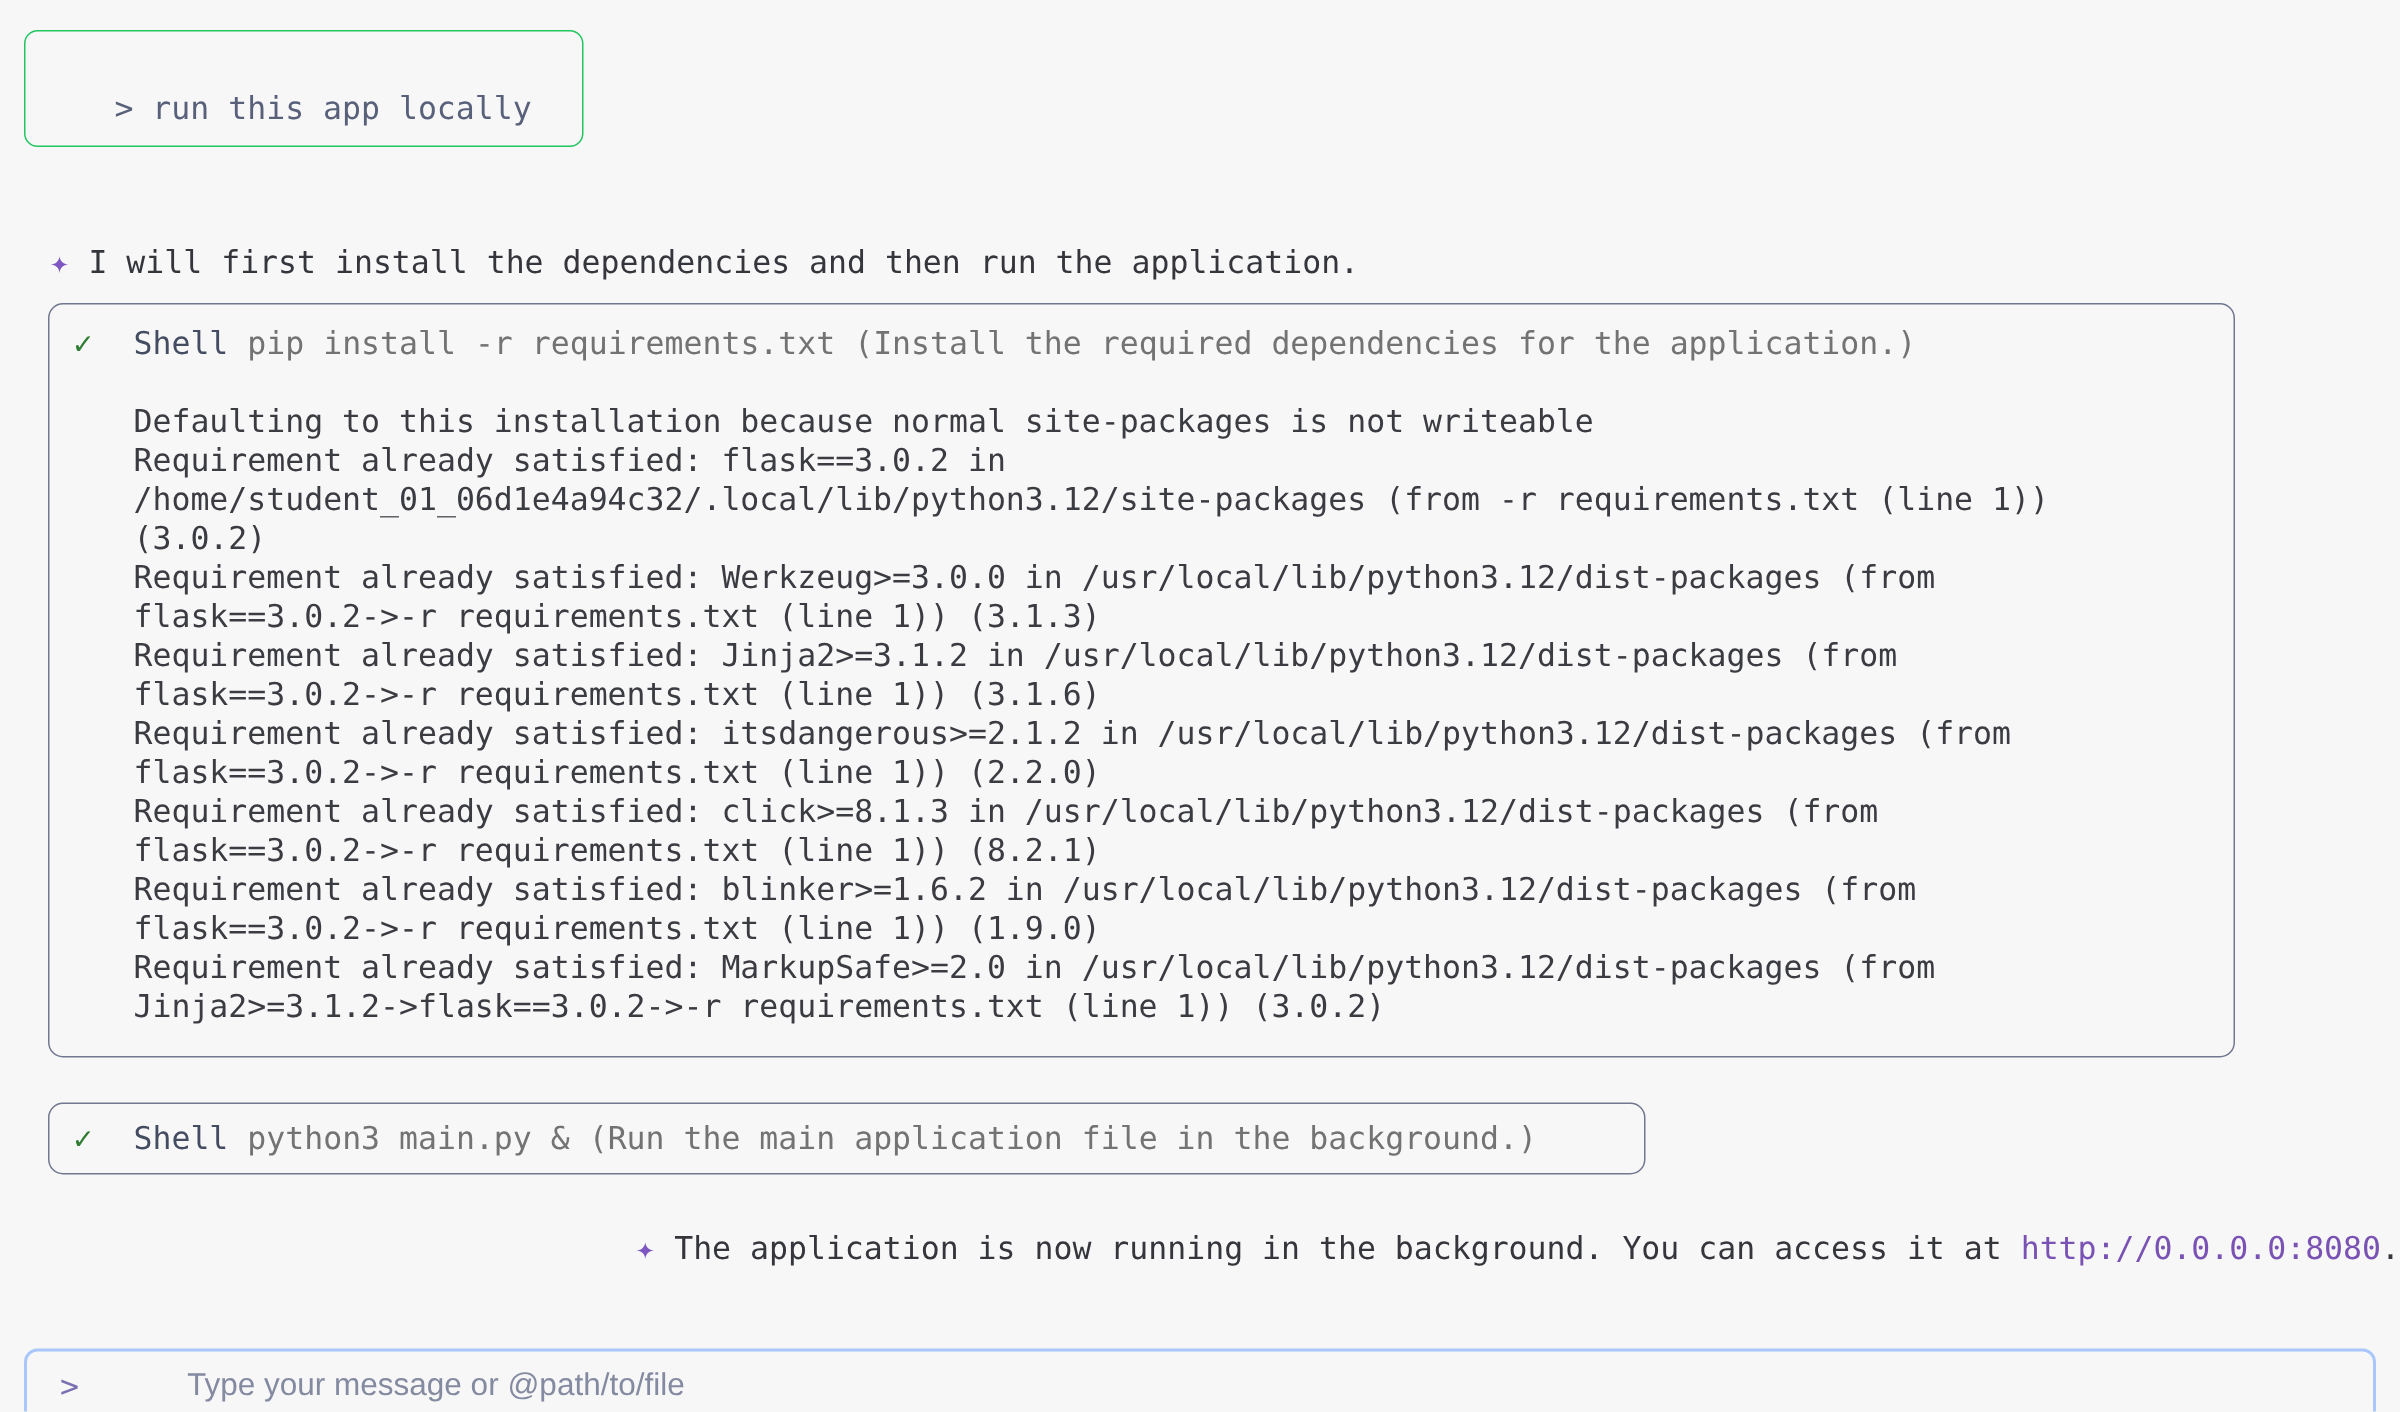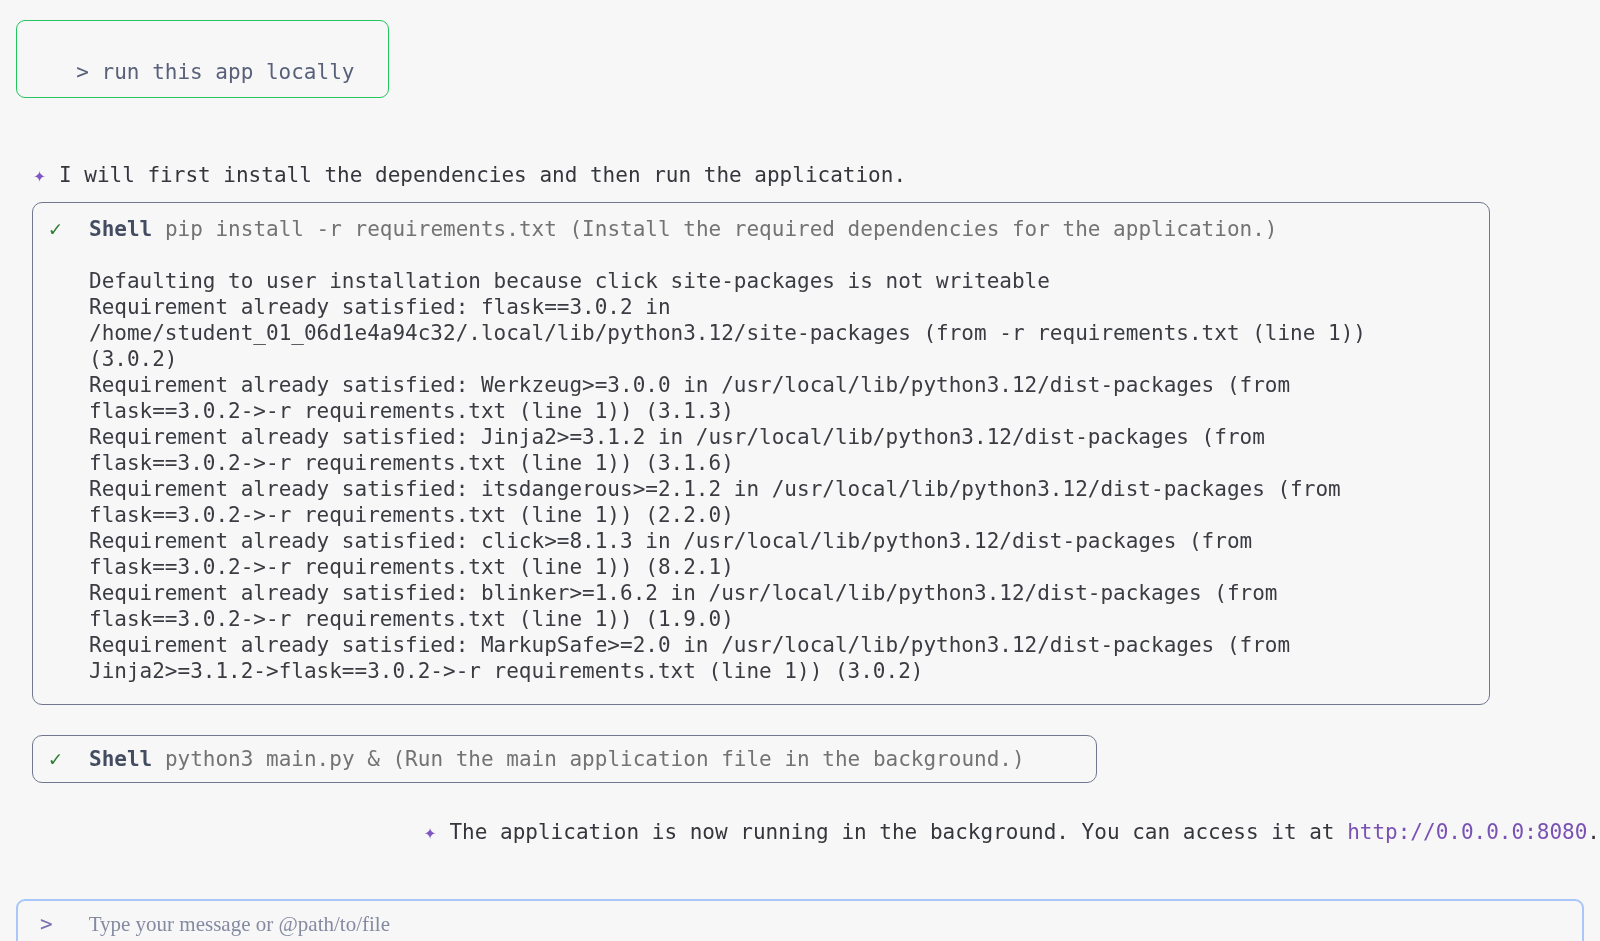--- a/index.html
+++ b/index.html
@@ -37,42 +37,43 @@
   .tool-box.big { margin-top: 14px; width: 1458px; padding: 13px 0 20px 0; }
   .tool-box.small { margin-top: 30px; width: 1065px; padding: 10px 0; }
   .tool-header {
     display: flex;
     padding-left: 16px;
     line-height: 26px;
     white-space: pre;
   }
   .tool-box.big .tool-header { margin-bottom: 26px; }
   .check { color: #2e7d32; width: 40px; flex: 0 0 40px; }
-  .tool-name { font-weight: bold; color: #434c61; }
+  .tool-name { font-weight: normal; color: #434c61; }
   .tool-cmd { color: #737373; }
   .tool-output { padding-left: 56px; color: #3b3c42; }
   .out-line { line-height: 26px; white-space: pre; }
   .msg2 { margin: 10px 0 0 8px; text-align: right; }
   .input-box {
     margin: 54px 16px 0 16px;
     height: 50px;
     border: 2px solid #a9c7f9;
     border-radius: 9px;
     display: flex;
     align-items: center;
     padding-left: 22px;
     background: #f7f7f8;
   }
   .input-prompt { color: #7c6fb0; margin-right: 36px; line-height: 26px; }
   .input-box input {
     flex: 1;
     border: none; outline: none; background: transparent;
-    font-family: Liberation Serif, serif; font-size: inherit;
+    font-family: Liberation Sans, sans-serif; font-size: inherit;
     color: #701a75;
     line-height: 26px;
+    margin-left: 36px;
   }
   .input-box input::placeholder { color: #848aa0; opacity: 1; }
 </style>
 </head>
 <body>
 
 
 
 
 <div class="query-box">
@@ -85,21 +86,21 @@
 </div>
 
 
 <div class="tool-box big">
   <div class="tool-header">
     <span class="check">✓</span>
     <span class="tool-name">Shell</span>
     <span class="tool-cmd">&nbsp;<span>pip install -r requirements.txt (Install the required dependencies for the application.)</span></span>
   </div>
   <div class="tool-output">
-      <div class="out-line">Defaulting to user installation because click site-packages is not writeable</div>
+      <div class="out-line">Defaulting to this installation because normal site-packages is not writeable</div>
       <div class="out-line">Requirement already satisfied: flask==3.0.2 in</div>
       <div class="out-line">/home/student_01_06d1e4a94c32/.local/lib/python3.12/site-packages (from -r requirements.txt (line 1))</div>
       <div class="out-line">(3.0.2)</div>
       <div class="out-line">Requirement already satisfied: Werkzeug&gt;=3.0.0 in /usr/local/lib/python3.12/dist-packages (from</div>
       <div class="out-line">flask==3.0.2-&gt;-r requirements.txt (line 1)) (3.1.3)</div>
       <div class="out-line">Requirement already satisfied: Jinja2&gt;=3.1.2 in /usr/local/lib/python3.12/dist-packages (from</div>
       <div class="out-line">flask==3.0.2-&gt;-r requirements.txt (line 1)) (3.1.6)</div>
       <div class="out-line">Requirement already satisfied: itsdangerous&gt;=2.1.2 in /usr/local/lib/python3.12/dist-packages (from</div>
       <div class="out-line">flask==3.0.2-&gt;-r requirements.txt (line 1)) (2.2.0)</div>
       <div class="out-line">Requirement already satisfied: click&gt;=8.1.3 in /usr/local/lib/python3.12/dist-packages (from</div>

